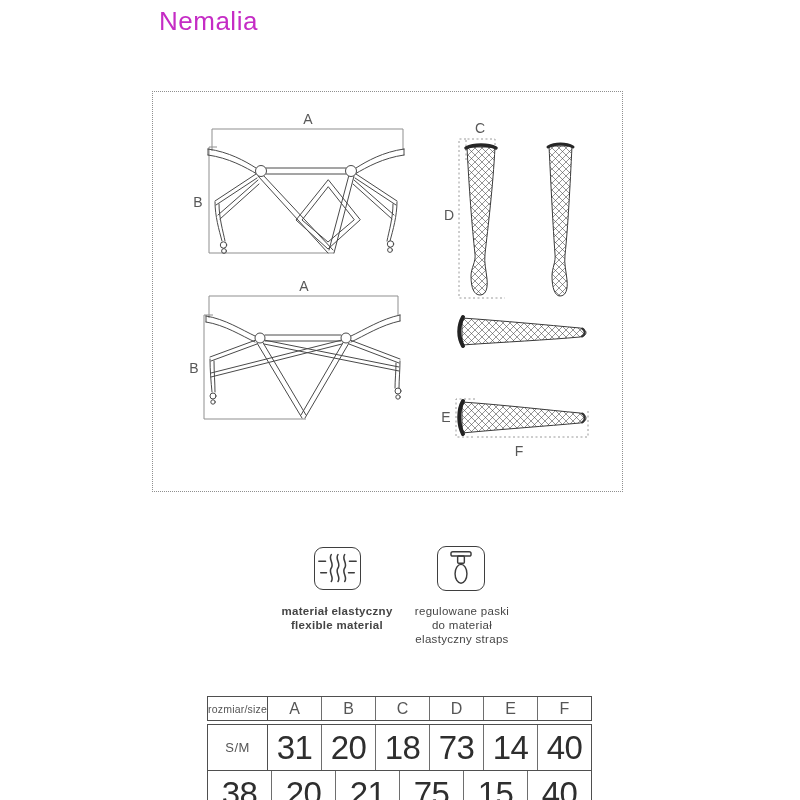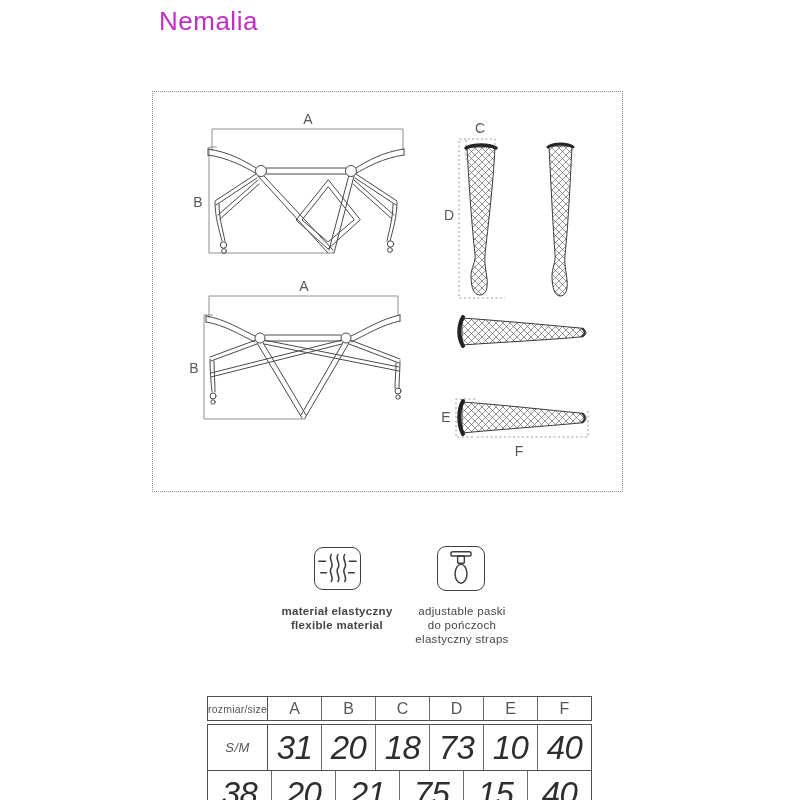--- a/index.html
+++ b/index.html
@@ -36,21 +36,21 @@
   .feature-caption{
     position:absolute;top:604px;width:170px;text-align:center;
     font-size:11.5px;line-height:14px;color:#454545;letter-spacing:0.3px;
   }
   .feature-caption.left{left:252px;font-weight:bold;}
   .feature-caption.right{left:377px;}
 
   .size-table{position:absolute;left:207px;top:672px;width:385px;margin-top:24px;}
   .t-head{display:flex;height:25px;border:1px solid #4f4f4f;box-sizing:border-box;}
   .t-body{margin-top:3px;border:1px solid #4f4f4f;box-sizing:border-box;}
-  .t-row{display:flex;height:46px;box-sizing:border-box;font-style:italic;}
+  .t-row{display:flex;height:46px;box-sizing:border-box;}
   .t-row.first{border-bottom:1px solid #4f4f4f;}
   .cell{display:flex;align-items:center;justify-content:center;box-sizing:border-box;}
   .label-col{width:60px;border-right:1px solid #4f4f4f;color:#555;}
   .data-col{flex:1;border-right:1px solid #6e6e6e;}
   .data-col:last-child{border-right:none;}
   .t-head .label-col{font-size:10.5px;letter-spacing:0.2px;}
   .t-head .data-col{font-size:16px;color:#565656;}
   .t-body .label-col{font-size:13px;letter-spacing:0.4px;}
   .t-body .data-col{font-size:33px;color:#2e2e2e;letter-spacing:-0.5px;text-align:center;}
 </style>
@@ -175,43 +175,43 @@
     <rect x="20.5" y="9.5" width="7" height="7.5" rx="1" fill="none" stroke="#3c3c3c" stroke-width="1.5"></rect>
     <ellipse cx="24" cy="28" rx="6.2" ry="9.8" fill="none" stroke="#3c3c3c" stroke-width="1.5"></ellipse>
   </svg>
 </div>
 
 <div class="feature-caption left">
   <div>materiał elastyczny</div>
   <div>flexible material</div>
 </div>
 <div class="feature-caption right">
-  <div>adjustable paski</div>
-  <div>do pończoch</div>
+  <div>regulowane paski</div>
+  <div>do materiał</div>
   <div>elastyczny straps</div>
 </div>
 
 <div class="size-table">
   <div class="t-head">
     <div class="cell label-col">rozmiar/size</div>
     <div class="cell data-col">A</div>
     <div class="cell data-col">B</div>
     <div class="cell data-col">C</div>
     <div class="cell data-col">D</div>
     <div class="cell data-col">E</div>
     <div class="cell data-col">F</div>
   </div>
   <div class="t-body">
     <div class="t-row first">
       <div class="cell label-col">S/M</div>
       <div class="cell data-col">31</div>
       <div class="cell data-col">20</div>
       <div class="cell data-col">18</div>
       <div class="cell data-col">73</div>
-      <div class="cell data-col">10</div>
+      <div class="cell data-col">14</div>
       <div class="cell data-col">40</div>
     </div>
     <div class="t-row">
       <div class="cell data-col">38</div>
       <div class="cell data-col">20</div>
       <div class="cell data-col">21</div>
       <div class="cell data-col">75</div>
       <div class="cell data-col">15</div>
       <div class="cell data-col">40</div>
     </div>

